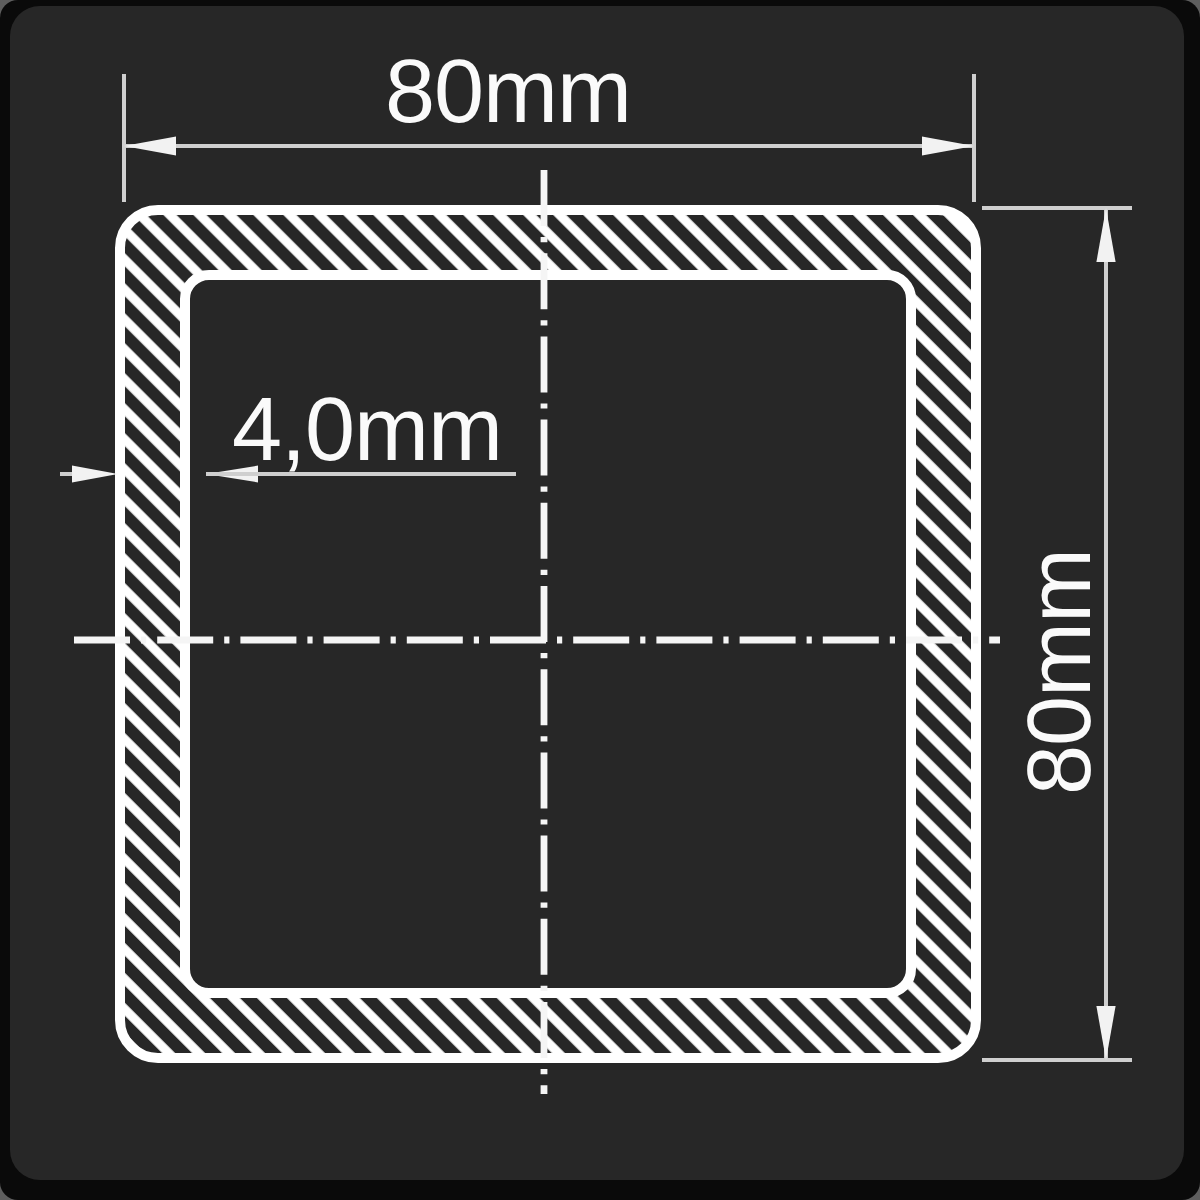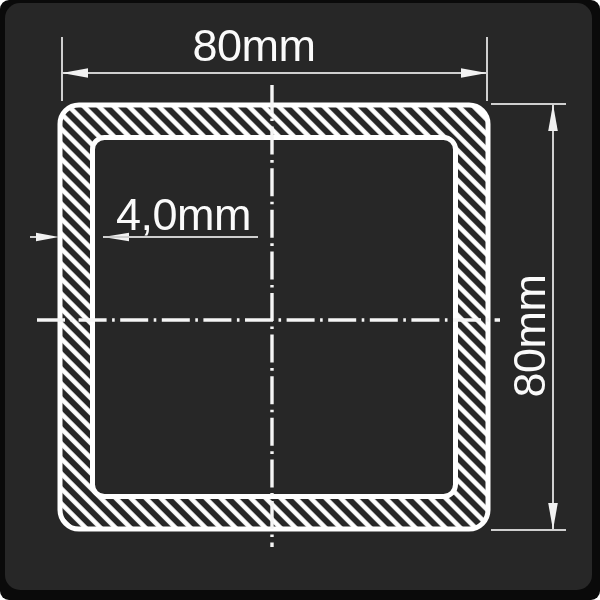--- a/index.html
+++ b/index.html
@@ -1,17 +1,17 @@
 <!DOCTYPE html>
 <html style="--page: #5e5e5e; --frame: #0a0a0a; --card: #272727; --tube-line: #ffffff; --dim-line: #cfcfcf; --centerline: #f5f5f5; --arrow: #f2f2f2; --text: #fafafa;"><head>
 <meta charset="utf-8">
 <style>
   html,body{margin:0;padding:0;}
   body{width:600px;height:600px;overflow:hidden;font-family:"Liberation Sans",sans-serif;}
-  .page{position:relative;width:600px;height:600px;background:var(--page,#5e5e5e);border-radius:24px;}
+  .page{position:relative;width:600px;height:600px;background:var(--page,#5e5e5e);}
   .frame{position:absolute;inset:0;background:var(--frame,#0a0a0a);border-radius:9px;}
   .card{position:absolute;left:5px;top:3px;width:587px;height:587px;
         background:var(--card,#272727);border-radius:15px;}
   svg.drawing{position:absolute;left:0;top:0;width:600px;height:600px;}
   .tube-stroke{stroke:var(--tube-line,#fff);stroke-width:5;fill:none;}
   .inner-fill{fill:var(--card,#272727);}
   .hatch-line{stroke:var(--tube-line,#fff);}
   .thin{stroke:var(--dim-line,#cfcfcf);stroke-width:2;fill:none;}
   .center{stroke:var(--centerline,#f5f5f5);stroke-width:3.4;fill:none;
           stroke-dasharray:28 5.5 2.6 5.5;}

